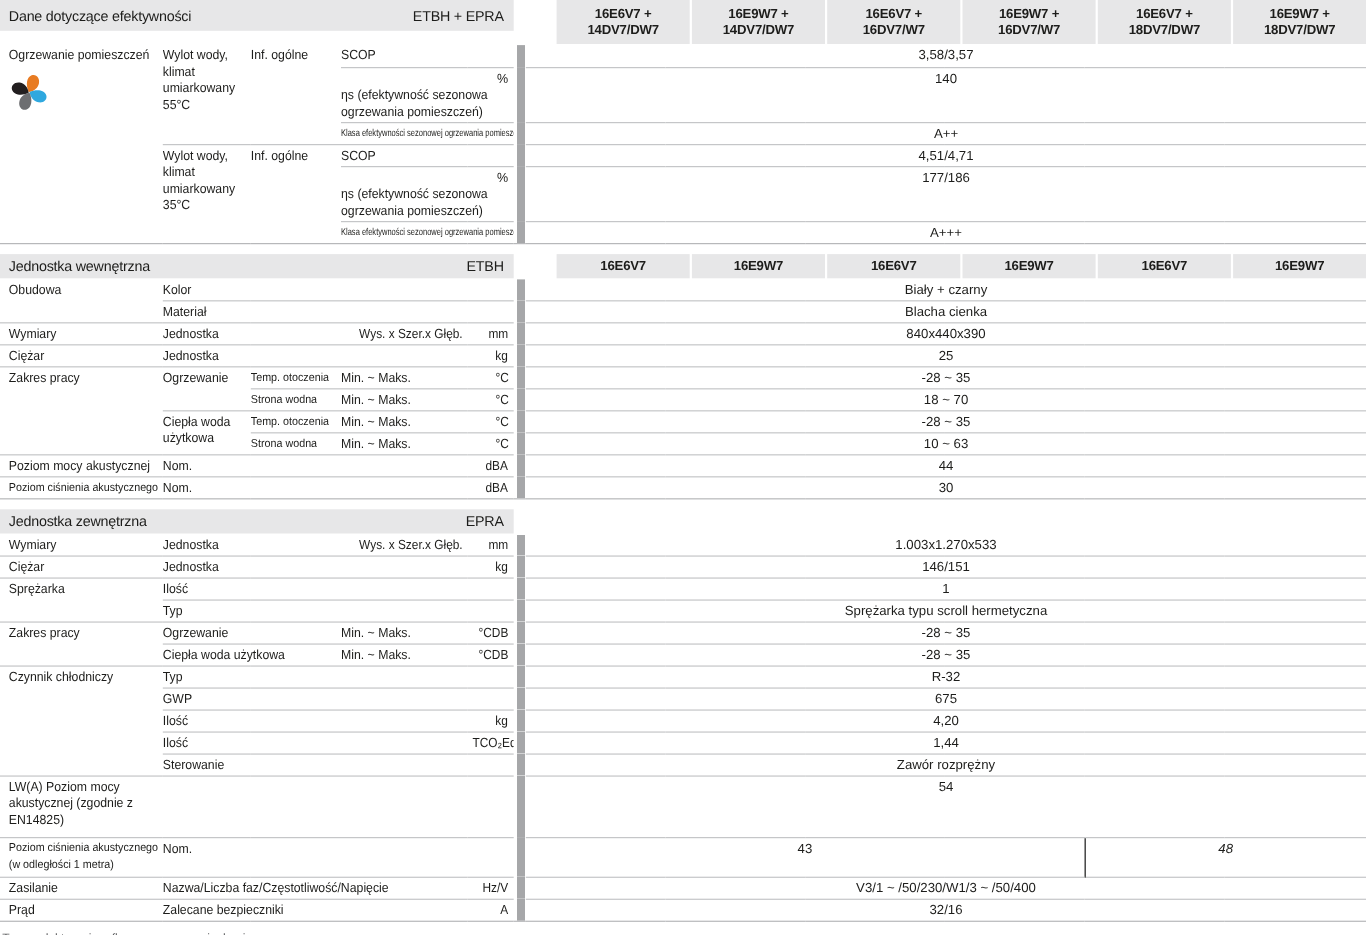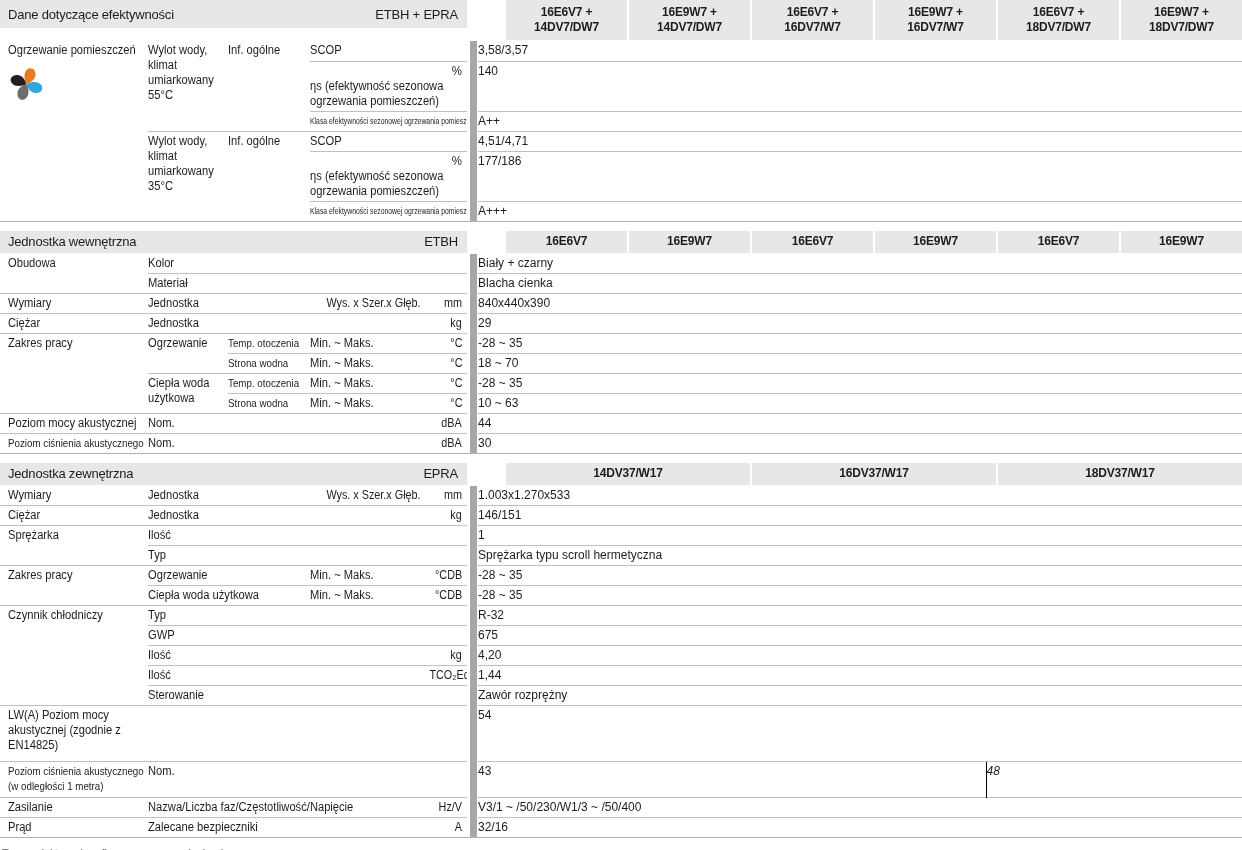--- a/index.html
+++ b/index.html
@@ -32,21 +32,21 @@
     border-top:1px solid #bfc0c2; overflow:hidden;
   }
   tr:first-child > td { border-top:none; }
   td.divider {
     border-top:none; padding:0;
     background:linear-gradient(to right, #fff 0 3px, #a6a7a9 3px 10px, #fff 10px 100%);
   }
   td.c-a { padding-left:8px; }
   td.c-e { text-align:right; padding-right:5px; }
   td.right { text-align:right; padding-right:4px; }
-  td.val { text-align:left; }
+  td.val { text-align:center; }
   td.vsep { border-left:1px solid #000000;font-style:italic; }
   td.small { font-size:10.5px; }
   td.tiny { font-size:9px; line-height:14px; }
   .t { display:inline-block; transform:scaleX(0.93); transform-origin:0 0; width:107%; }
   td.c-e .t, td.right .t { transform:scaleX(0.9); transform-origin:100% 0; width:auto; white-space:nowrap; }
   td.tiny .t { transform:scaleX(0.76); width:130%; white-space:nowrap; }
   td.val .t { transform:none; width:auto; }
   .unit-float { float:right; padding-right:5px; display:inline-block; transform:scaleX(0.95); transform-origin:100% 0; }
   .icon-wrap { display:block; margin:5px 0 0 1px; }
   .footer {
@@ -193,21 +193,21 @@
             <td class="c-e" colspan="1"><span class="t">mm</span></td>
             <td class="divider"></td>
             <td class="val" colspan="6"><span class="t">840x440x390</span></td>
           </tr>
           <tr>
             <td class="c-a" colspan="1"><span class="t">Ciężar</span></td>
             <td class="c-b" colspan="1"><span class="t">Jednostka</span></td>
             <td class="c-cd" colspan="2"><span class="t"></span></td>
             <td class="c-e" colspan="1"><span class="t">kg</span></td>
             <td class="divider"></td>
-            <td class="val" colspan="6"><span class="t">29</span></td>
+            <td class="val" colspan="6"><span class="t">25</span></td>
           </tr>
           <tr>
             <td class="c-a" colspan="1" rowspan="4"><span class="t">Zakres pracy</span></td>
             <td class="c-b" colspan="1" rowspan="2"><span class="t">Ogrzewanie</span></td>
             <td class="c-c small" colspan="1"><span class="t">Temp. otoczenia</span></td>
             <td class="c-d" colspan="1"><span class="t">Min. ~ Maks.</span></td>
             <td class="c-e" colspan="1"><span class="t">°C</span></td>
             <td class="divider"></td>
             <td class="val" colspan="6"><span class="t">-28 ~ 35</span></td>
           </tr>
@@ -250,25 +250,20 @@
         </tbody>
       </table>
     </section>
     <section class="section">
       <div class="sec-head">
         <div class="band">
           <span class="sec-title">Jednostka zewnętrzna</span>
           <span class="sec-model">EPRA</span>
         </div>
         <div class="head-gap"></div>
-        <div class="col-heads">
-          <div class="col-head">14DV37/W17</div>
-          <div class="col-head">16DV37/W17</div>
-          <div class="col-head">18DV37/W17</div>
-        </div>
       </div>
       <table class="spec">
         <colgroup>
           <col style="width: 148px;">
           <col style="width: 80px;">
           <col style="width: 82px;">
           <col style="width: 115px;">
           <col style="width: 42px;">
           <col style="width: 11px;">
           <col style="width: 127px;">

